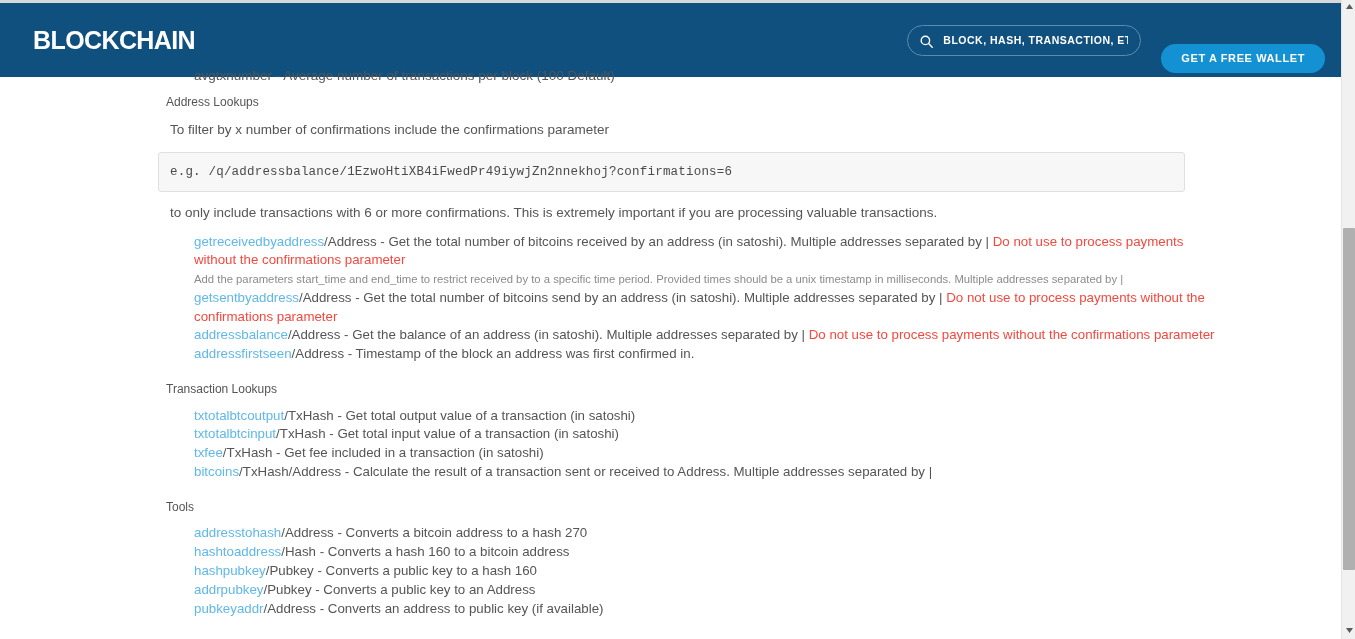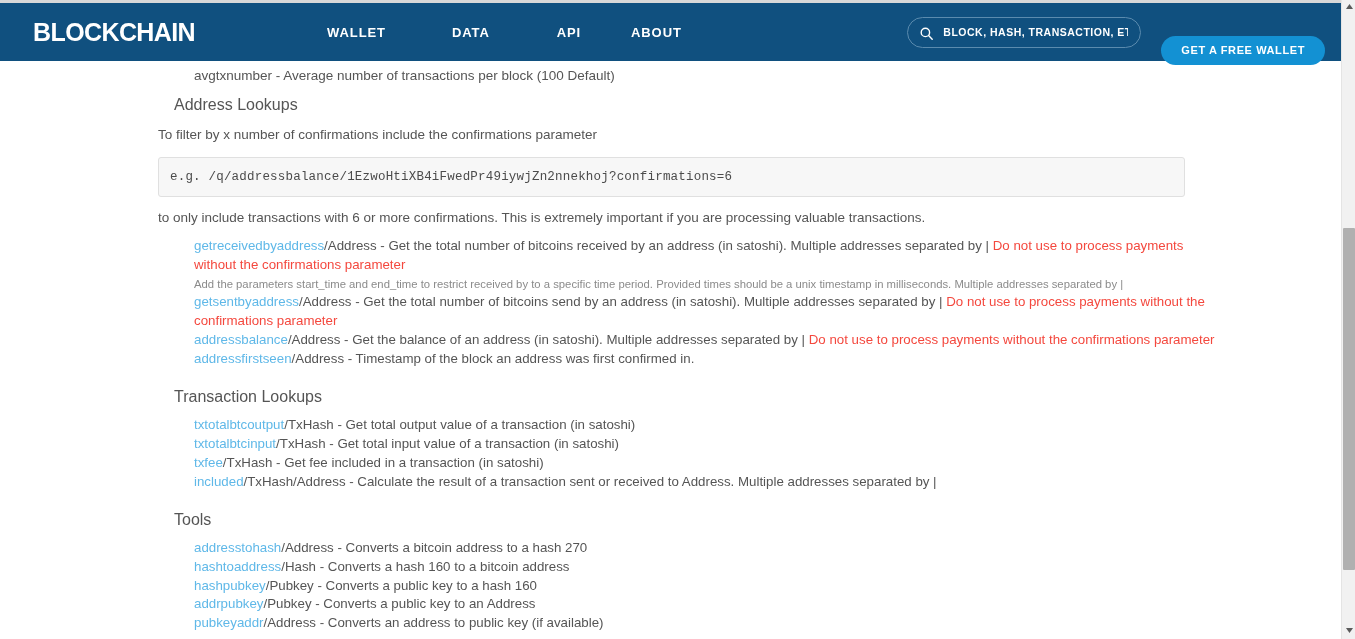--- a/index.html
+++ b/index.html
@@ -20,25 +20,24 @@
     overflow: hidden;
     background: #ffffff;
   }
 
   
   .site-header {
     position: absolute;
     top: 3px;
     left: 0;
     width: 1341px;
-    height: 58px;
+    height: 74px;
     background: #10507f;
     display: flex;
     align-items: center;
-    gap: 36px;
   }
 
   .brand {
     color: #ffffff;
     font-size: 25px;
     font-weight: bold;
     letter-spacing: -0.6px;
     margin-left: 33px;
     font-family: "Liberation Sans", sans-serif;
   }
@@ -133,31 +132,31 @@
   .cut-line {
     position: absolute;
     top: -9px;
     left: 194px;
     font-size: 13.5px;
     color: #555555;
     white-space: nowrap;
   }
 
   h3.section-title {
-    font-size: 16px;
+    font-size: 12px;
     font-weight: normal;
     color: #555555;
-    margin: 18px 0 0 16px;
+    margin: 18px 0 0 8px;
     line-height: 1.2;
   }
 
   p.para {
     font-size: 13.5px;
     color: #555555;
-    margin: 11px 0 0 0;
+    margin: 11px 0 0 12px;
     line-height: 1.45;
   }
 
   .code-box {
     margin-top: 12px;
     width: 1027px;
     min-height: 35px;
     background: #f7f7f7;
     border: 1px solid #e0e0e0;
     border-radius: 3px;
@@ -242,26 +241,20 @@
 </head>
 <body>
 
 <div id="page">
 
   <div class="top-strip"></div>
 
   <div class="site-header">
     <div class="brand">BLOCKCHAIN</div>
 
-    <nav class="nav">
-      <a class="nav-item wallet">WALLET</a>
-      <a class="nav-item data">DATA</a>
-      <a class="nav-item api">API</a>
-      <a class="nav-item about">ABOUT</a>
-    </nav>
 
     <div class="header-right">
       <div class="search-box">
         <span class="search-icon">
           <svg width="13" height="13" viewBox="0 0 13 13" fill="none">
             <circle cx="5.4" cy="5.4" r="4.2" stroke="#ffffff" stroke-width="1.4"></circle>
             <line x1="8.6" y1="8.6" x2="12.2" y2="12.2" stroke="#ffffff" stroke-width="1.4" stroke-linecap="round"></line>
           </svg>
         </span>
         <input class="search-input" type="text" placeholder="BLOCK, HASH, TRANSACTION, ETC..." style="">
@@ -306,21 +299,21 @@
       <li class="endpoint">
         <a class="ep-link">txtotalbtcoutput</a><span>/TxHash - Get total output value of a transaction (in satoshi)</span>
       </li>
       <li class="endpoint">
         <a class="ep-link">txtotalbtcinput</a><span>/TxHash - Get total input value of a transaction (in satoshi)</span>
       </li>
       <li class="endpoint">
         <a class="ep-link">txfee</a><span>/TxHash - Get fee included in a transaction (in satoshi)</span>
       </li>
       <li class="endpoint">
-        <a class="ep-link">included</a><span>/TxHash/Address - Calculate the result of a transaction sent or received to Address. Multiple addresses separated by |</span>
+        <a class="ep-link">bitcoins</a><span>/TxHash/Address - Calculate the result of a transaction sent or received to Address. Multiple addresses separated by |</span>
       </li>
     </ul>
 
     <h3 class="section-title">Tools</h3>
     <ul class="endpoint-list first">
       <li class="endpoint">
         <a class="ep-link">addresstohash</a><span>/Address - Converts a bitcoin address to a hash 270</span>
       </li>
       <li class="endpoint">
         <a class="ep-link">hashtoaddress</a><span>/Hash - Converts a hash 160 to a bitcoin address</span>

